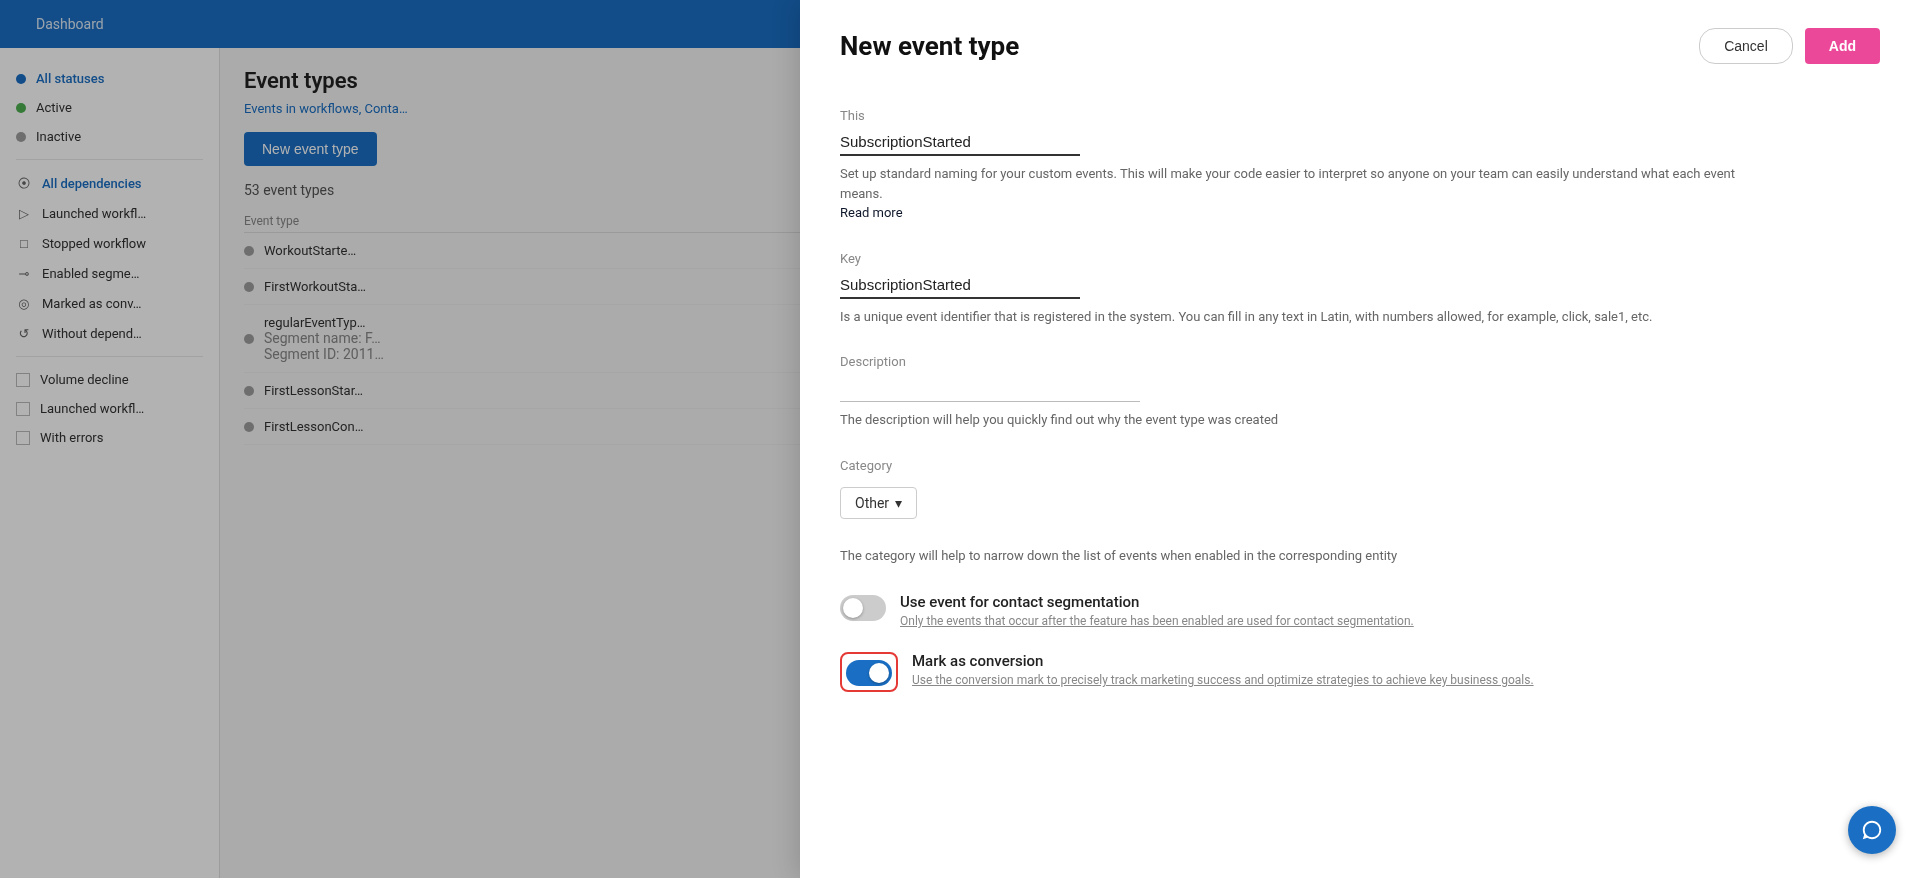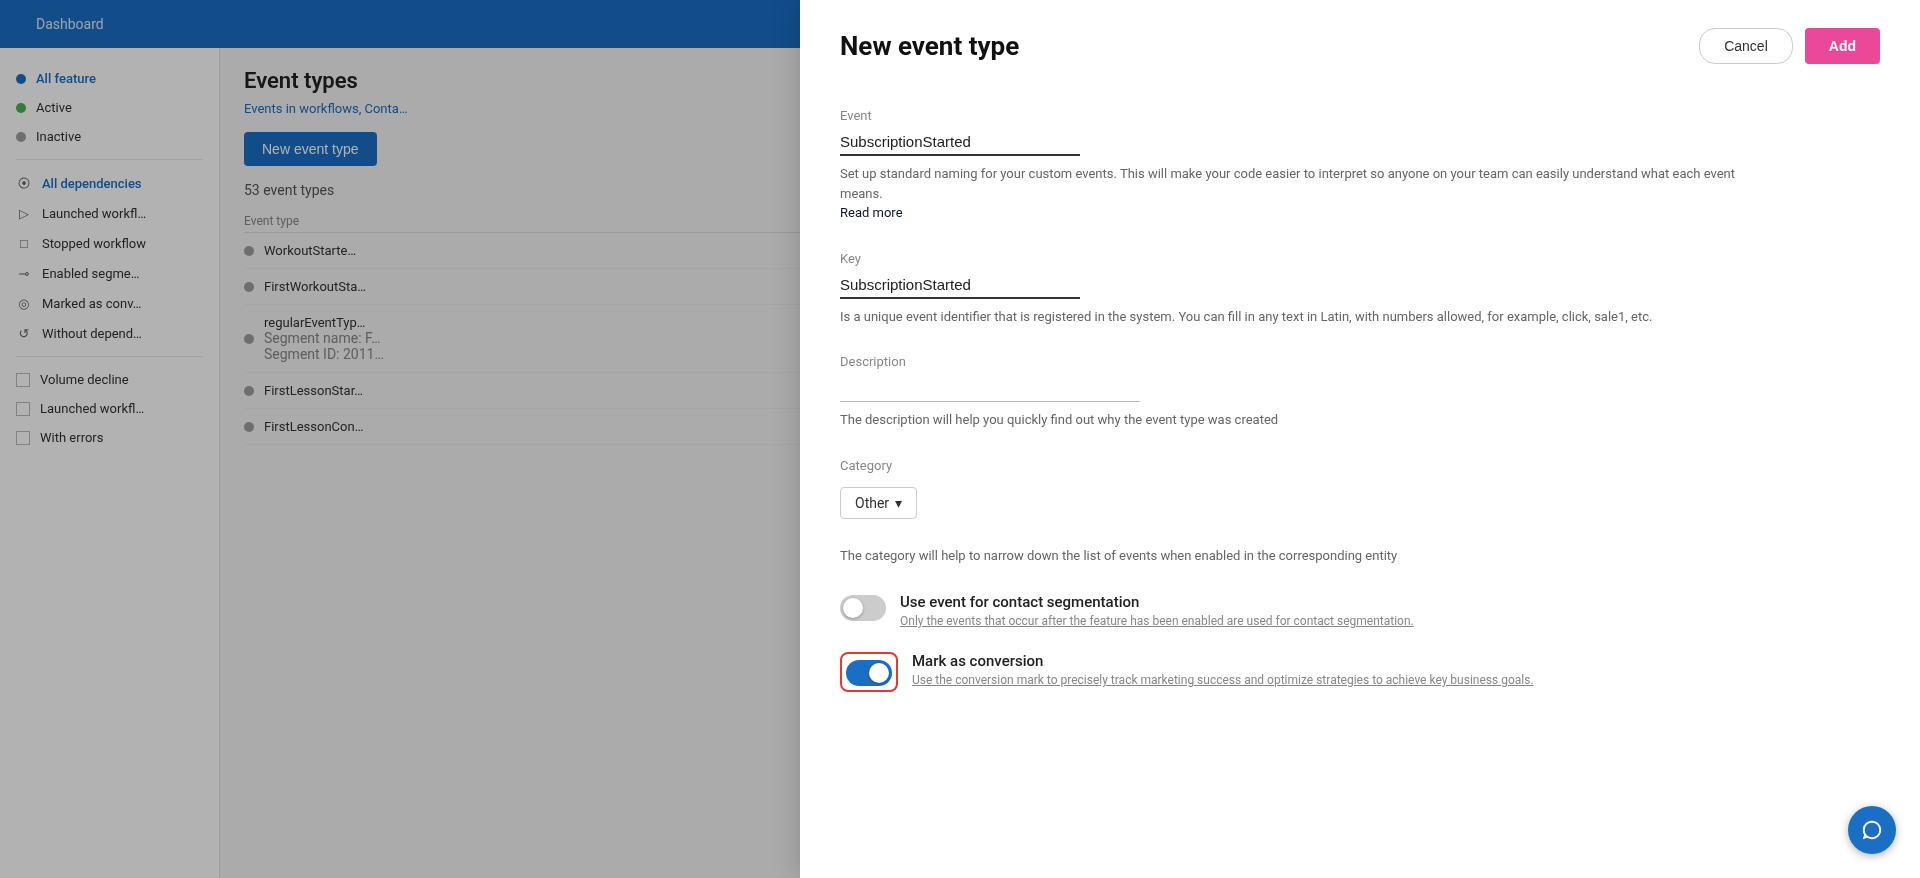--- a/index.html
+++ b/index.html
@@ -163,21 +163,21 @@
 <div class="bg-dashboard"></div>
 
 <div class="top-nav">
   <span class="top-nav-item">Dashboard</span>
 </div>
 
 <div class="sidebar">
 
   <div class="sidebar-item active">
     <span class="sidebar-dot dot-blue"></span>
-    <span>All feature</span>
+    <span>All statuses</span>
   </div>
   <div class="sidebar-item">
     <span class="sidebar-dot dot-green"></span>
     <span>Active</span>
   </div>
   <div class="sidebar-item">
     <span class="sidebar-dot dot-gray"></span>
     <span>Inactive</span>
   </div>
 
@@ -263,21 +263,21 @@
     <h1 class="modal-title">New event type</h1>
     <div class="modal-actions">
       <button class="btn-cancel">Cancel</button>
       <button class="btn-add">Add</button>
     </div>
   </div>
 
   <div class="modal-body">
 
     <div class="form-section">
-      <div class="form-label">Event</div>
+      <div class="form-label">This</div>
       <input class="form-input" type="text" value="SubscriptionStarted" style="">
       <div class="form-hint">
         <span>Set up standard naming for your custom events. This will make your code easier to interpret so anyone on your team can easily understand what each event means.</span>
         <br>
         <a class="form-hint-link" href="#">Read more</a>
       </div>
     </div>
 
     <div class="form-section">
       <div class="form-label">Key</div>

